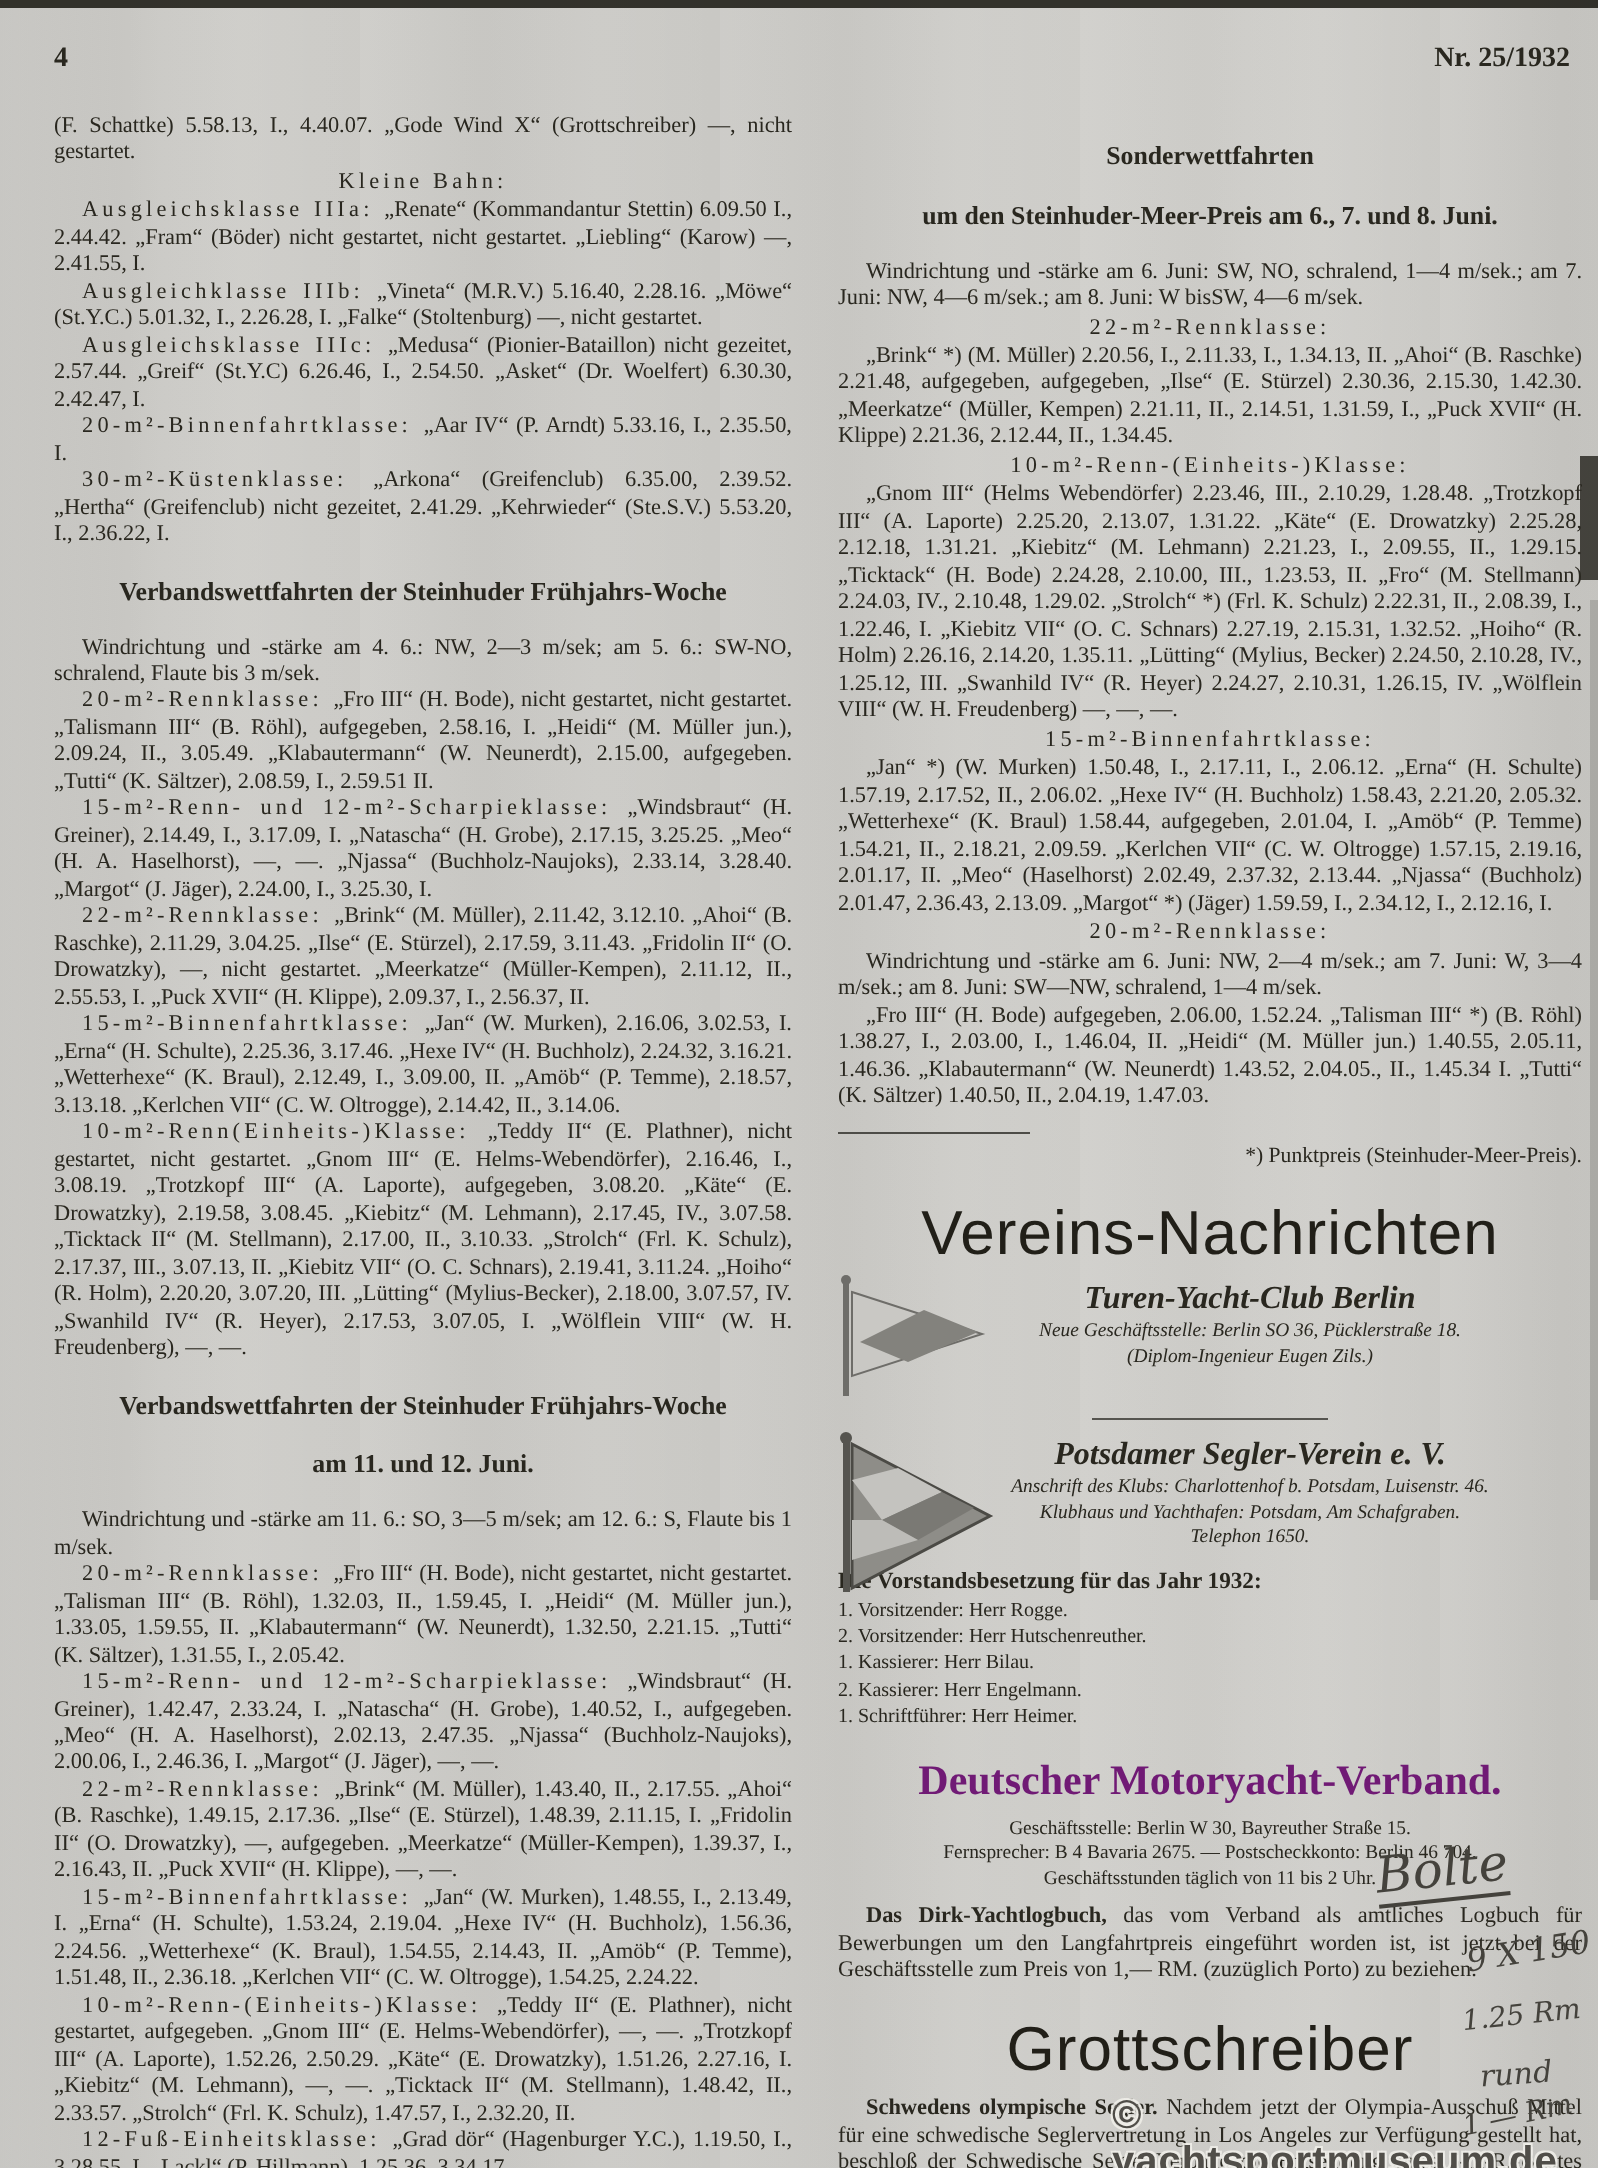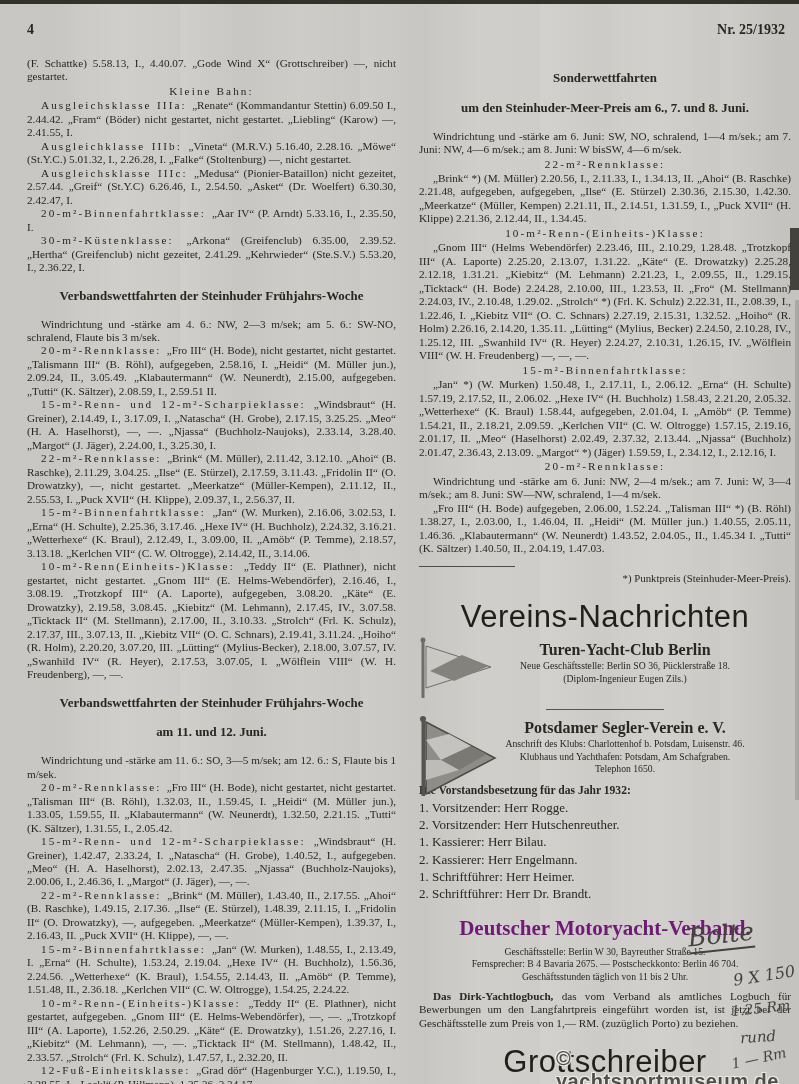--- a/index.html
+++ b/index.html
@@ -32,28 +32,28 @@
   .h2 div{margin:13px;}
 
   .footnote{margin-top:10px;margin-bottom:4px;font-size:10.8px;text-align:right;}
   .fnrule{width:96px;border-top:1px solid #4d4c47;margin-bottom:5px;}
   .footnote p{margin:0;padding-left:28px;text-indent:0;}
 
   .display{text-align:center;margin:13px 0 5px;}
   .display.sans{font-family:"Liberation Sans",sans-serif;font-weight:400;font-size:31px;letter-spacing:.5px;color:#211f18;}
   .display.serifbold{font-family:"Liberation Serif",serif;font-weight:bold;font-size:21px;color:#701a75;}
 
-  .club{position:relative;margin:4px 2px 6px;min-height:60px;}
+  .club{position:relative;margin:4px 2px 6px;min-height:60px;font-style:italic;}
   .club .flag{position:absolute;left:-6px;top:-4px;}
   .club-title{font-weight:bold;font-size:16px;text-align:center;margin:0 0 1px 40px;}
   .club-lines{font-size:9.7px;line-height:1.28;text-align:center;margin-left:40px;text-indent:0;}
   .shortrule{width:118px;border-top:1.5px solid #55544f;margin:9px auto 8px;}
 
   .boldline{font-weight:bold;font-size:11.6px;text-align:left;text-indent:0;margin:3px 0 1px;}
-  .plainlist{text-align:left;font-size:13px;line-height:1.33;}
+  .plainlist{text-align:left;font-size:10px;line-height:1.33;}
   .plainlist div{text-indent:0;}
   .smalllines{font-size:9.7px;line-height:1.3;text-align:center;margin:2px 0 6px;}
 
   .annot{position:absolute;font-family:"DejaVu Serif",serif;font-style:italic;color:#44423c;}
   .annot-bolte{left:688px;top:922px;font-size:25px;transform:rotate(-6deg);border-bottom:2px solid #44423c;padding-bottom:2px;line-height:1;}
   .annot-n1{left:733px;top:966px;font-size:16px;transform:rotate(-9deg);white-space:nowrap;}
   .annot-n2{left:731px;top:1000px;font-size:14px;transform:rotate(-6deg);white-space:nowrap;}
   .annot-n3{left:740px;top:1028px;font-size:15px;transform:rotate(-4deg);white-space:nowrap;}
   .annot-n4{left:731px;top:1050px;font-size:14px;transform:rotate(-12deg);white-space:nowrap;}
 
@@ -153,21 +153,20 @@
         <div>Telephon 1650.</div>
       </div>
     </div>
     <div class="boldline">Die Vorstandsbesetzung für das Jahr 1932:</div>
     <div class="plainlist">
       <div>1. Vorsitzender: Herr Rogge.</div>
       <div>2. Vorsitzender: Herr Hutschenreuther.</div>
       <div>1. Kassierer: Herr Bilau.</div>
       <div>2. Kassierer: Herr Engelmann.</div>
       <div>1. Schriftführer: Herr Heimer.</div>
-      <div>2. Schriftführer: Herr Dr. Brandt.</div>
     </div>
     <div class="display serifbold">Deutscher Motoryacht-Verband.</div>
     <div class="smalllines">
       <div>Geschäftsstelle: Berlin W 30, Bayreuther Straße 15.</div>
       <div>Fernsprecher: B 4 Bavaria 2675. — Postscheckkonto: Berlin 46 704.</div>
       <div>Geschäftsstunden täglich von 11 bis 2 Uhr.</div>
     </div>
     <p class="para"><span class="blead">Das Dirk-Yachtlogbuch, </span>das vom Verband als amtliches Logbuch für Bewerbungen um den Langfahrtpreis eingeführt worden ist, ist jetzt bei der Geschäftsstelle zum Preis von 1,— RM. (zuzüglich Porto) zu beziehen.</p>
     <div class="display sans">Grottschreiber</div>
     <p class="para"><span class="blead">Schwedens olympische Segler. </span>Nachdem jetzt der Olympia-Ausschuß Mittel für eine schwedische Seglervertretung in Los Angeles zur Verfügung gestellt hat, beschloß der Schwedische Segler-Verband die Entsendung eines 6-m-R.-Bootes und eines Starbootes. Außerdem wird Sven Torell eine in Amerika zur Verfügung gestellte Jolle segeln. Die Wahl des Sechsers fiel auf „Bissbi“ und als Starboot wird entweder die „Dulli“ oder „Blue-Bird“ entsandt werden, und zwar sollen die Wettfahrten in Kiel hierzu entscheidend ausgewertet werden.</p>

